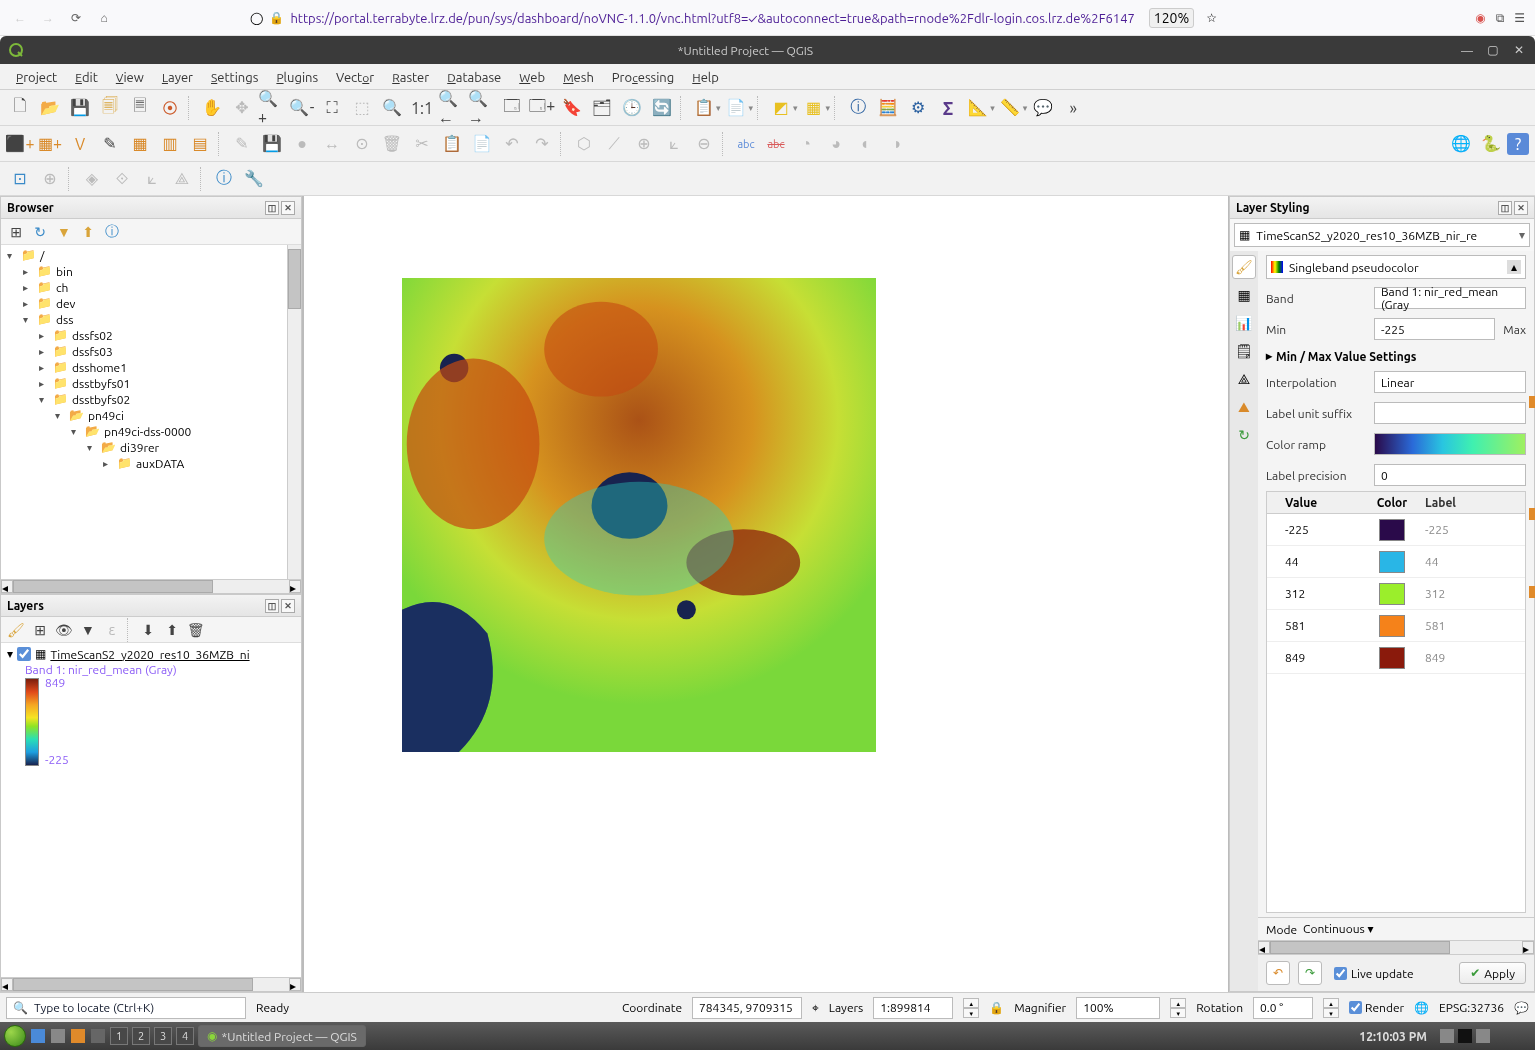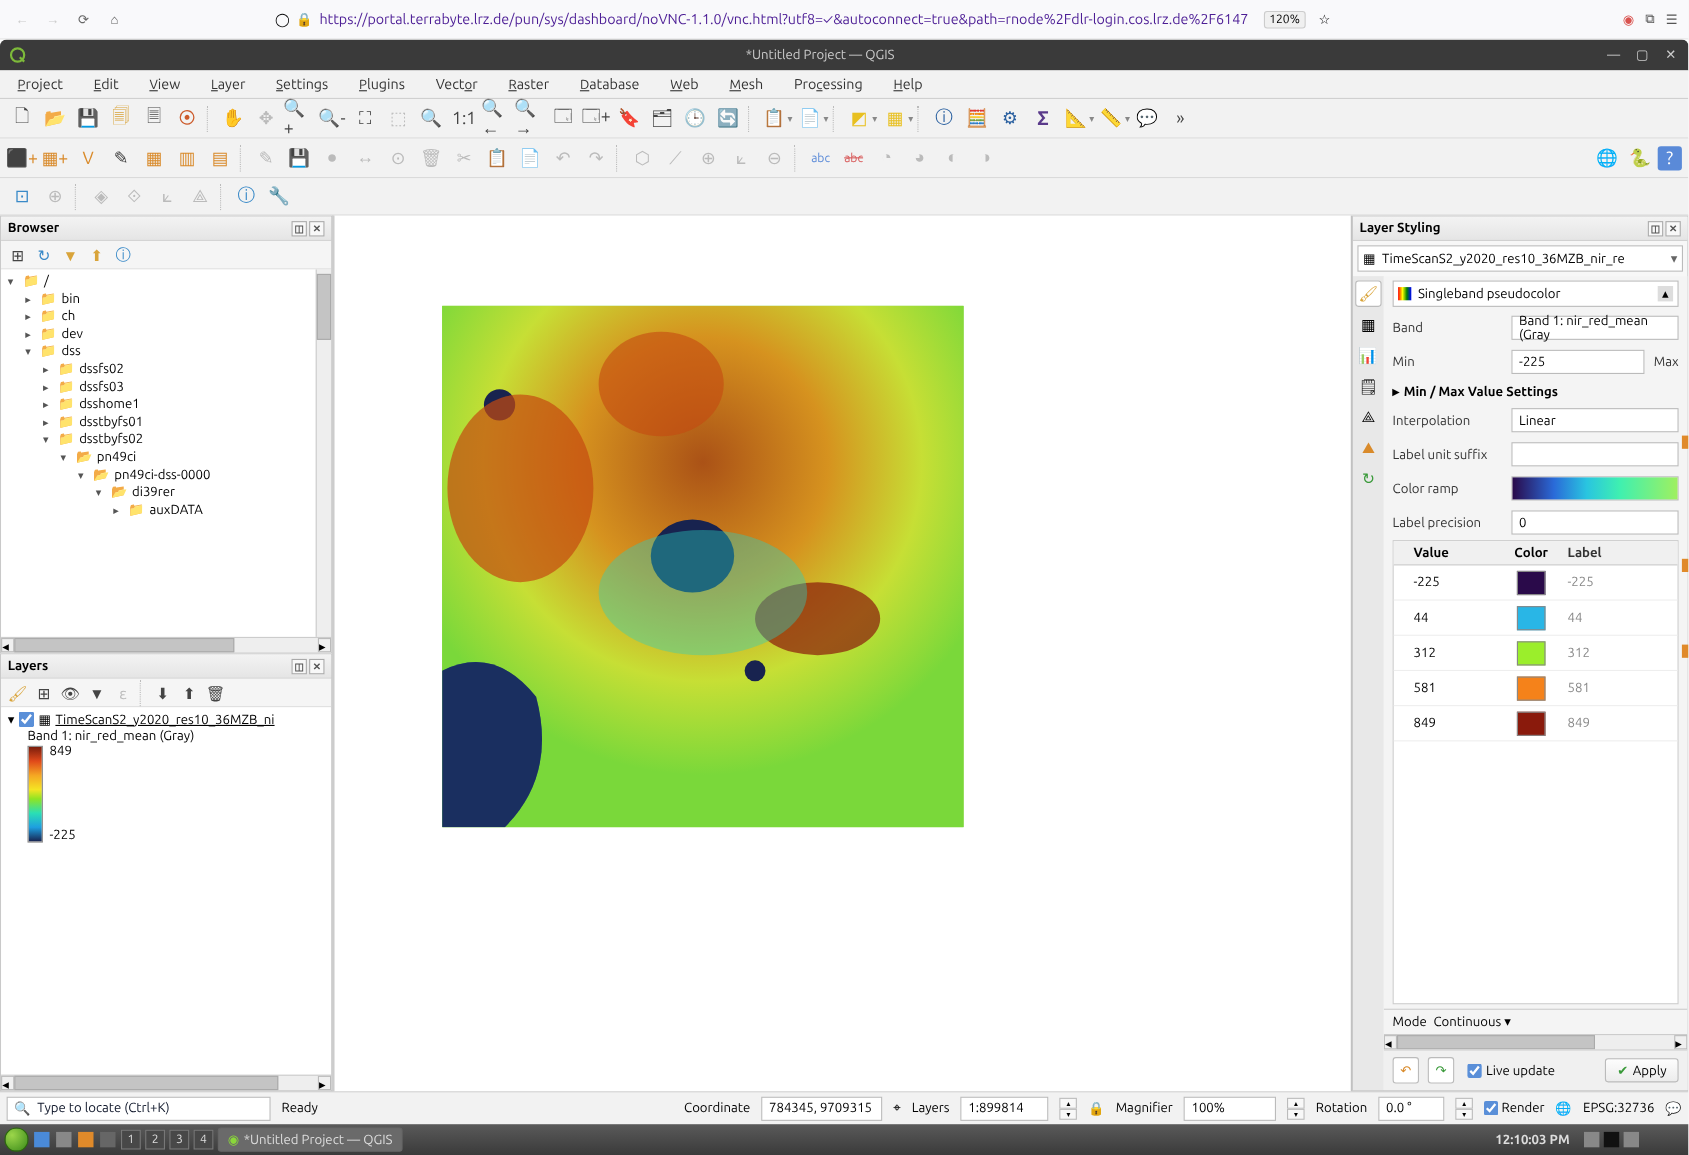--- a/index.html
+++ b/index.html
@@ -6,36 +6,36 @@
 body { width: 1535px; height: 1050px; overflow: hidden; background: #fff; position: relative; }
 
 
 .browser-bar { height: 36px; display: flex; align-items: center; gap: 8px; padding: 0 10px; background: #f9f9fb; border-bottom: 1px solid #e0e0e0; }
 .browser-bar .nav-btn { width: 20px; height: 20px; display: flex; align-items: center; justify-content: center; color: #666; cursor: pointer; }
 .browser-bar .nav-btn.disabled { color: #ccc; }
 .browser-bar .spacer { flex: 0 0 120px; }
 .url-field { flex: 1; display: flex; align-items: center; gap: 6px; }
 .url-field .lock { color: #666; }
 .url-field .url-text { font-size: 13px; color: #4c1d95; white-space: nowrap; overflow: hidden; text-overflow: ellipsis; max-width: 900px; }
-.url-field .zoom-badge { background: #f0f0f0; border: 1px solid #ccc; border-radius: 3px; padding: 1px 4px; font-size: 11px; margin-left: 8px; }
+.url-field .zoom-badge { background: #f0f0f0; border: 1px solid #ccc; border-radius: 3px; padding: 1px 4px; font-size: 14px; margin-left: 8px; }
 .browser-bar .right-icons { margin-left: auto; display: flex; gap: 10px; color: #555; }
 
 
 .vnc { position: absolute; top: 36px; left: 0; right: 0; bottom: 0; background: #fff; }
 
 
 .qgis { position: absolute; left: 0; right: 0; top: 0; bottom: 28px; display: flex; flex-direction: column; background: #eeeeee; border-radius: 6px 6px 0 0; overflow: hidden; }
 .qgis-titlebar { height: 28px; background: #3a3a3a; color: #ccc; display: flex; align-items: center; padding: 0 8px; font-size: 13px;}
 .qgis-titlebar .qgis-logo { width: 16px; height: 16px; margin-right: 8px; }
 .qgis-titlebar .title { flex: 1; text-align: center; }
 .qgis-titlebar .win-btns { display: flex; gap: 10px; font-size: 14px; }
 .qgis-titlebar .win-btn { width: 16px; height: 16px; display:flex; align-items:center; justify-content:center; cursor:pointer;}
 
 
-.menu-bar { height: 26px; background: #f2f2f2; display: flex; align-items: center; padding: 0 8px; border-bottom: 1px solid #d0d0d0; gap: 12px;}
+.menu-bar { height: 26px; background: #f2f2f2; display: flex; align-items: center; padding: 0 8px; border-bottom: 1px solid #d0d0d0; gap: 2px;}
 .menu-bar .menu-item { padding: 3px 8px; font-size: 13px; color: #333; cursor: pointer; }
 .menu-bar .menu-item u { text-decoration: underline; }
 
 
 .toolbar { display: flex; align-items: center; padding: 2px 6px; background: #f2f2f2; border-bottom: 1px solid #d8d8d8; gap: 2px; flex-wrap: wrap; min-height: 36px;}
 .tb-btn { width: 28px; height: 28px; display: flex; align-items: center; justify-content: center; border-radius: 3px; color: #444; font-size: 16px; cursor: pointer; }
 .tb-btn.dim { color: #bbb; }
 .tb-sep { width: 6px; height: 24px; border-left: 1px dotted #bbb; margin: 0 2px; }
 .tb-dd { font-size: 9px; color:#888; margin-left:-4px;}
 
@@ -96,21 +96,21 @@
 .mode-bar { padding:4px 8px; display:flex; align-items:center; gap:6px; border-top:1px solid #ccc;}
 .apply-bar { padding:6px 8px; display:flex; align-items:center; gap:8px; border-top:1px solid #ccc; background:#f0f0f0;}
 .btn { border:1px solid #bbb; background:linear-gradient(#fdfdfd,#ececec); padding:3px 10px; border-radius:3px; cursor:pointer; display:flex; align-items:center; gap:4px;}
 .sq-btn { width:24px; height:24px; display:flex; align-items:center; justify-content:center; border:1px solid #bbb; border-radius:3px; background:#fff; cursor:pointer;}
 
 
 .layers-body { flex:1; background:#fff; overflow:auto; padding:4px 6px;}
 .layer-item { display:flex; align-items:center; gap:4px; font-size:13px; }
 .layer-item input[type=checkbox]{ width:14px; height:14px;}
 .layer-item .layer-name { text-decoration: underline; text-align: center; }
-.legend { padding-left: 18px; margin-top:2px; font-size:12px; color:#000000;}
+.legend { padding-left: 18px; margin-top:2px; font-size:12px; color:#8b5cf6;}
 .legend .ramp { width:14px; height:88px; background: linear-gradient(180deg, #7a1d0c 0%, #e0491a 15%, #f5a623 30%, #f5e423 45%, #8fe423 55%, #2adfb5 70%, #1e9fe0 85%, #18234f 100%); border:1px solid #888; margin:2px 0;}
 .legend .lbl { display:flex; align-items:flex-start; gap:6px;}
 
 
 .qgis-status { height: 30px; background: #f2f2f2; border-top:1px solid #ccc; display:flex; align-items:center; padding:0 6px; gap:10px; font-size:12px;}
 .qgis-status .locator { width:240px; height:22px; border:1px solid #bbb; background:#fff; display:flex; align-items:center; padding:0 6px; gap:6px; color:#888;}
 .qgis-status .field { height:22px; border:1px solid #bbb; background:#fff; padding:0 6px; display:flex; align-items:center;}
 .qgis-status .stepper { width:16px; display:flex; flex-direction:column; }
 .qgis-status .stepper span{ border:1px solid #bbb; height:10px; font-size:7px; text-align:center; line-height:8px; background:#f8f8f8;}
 

